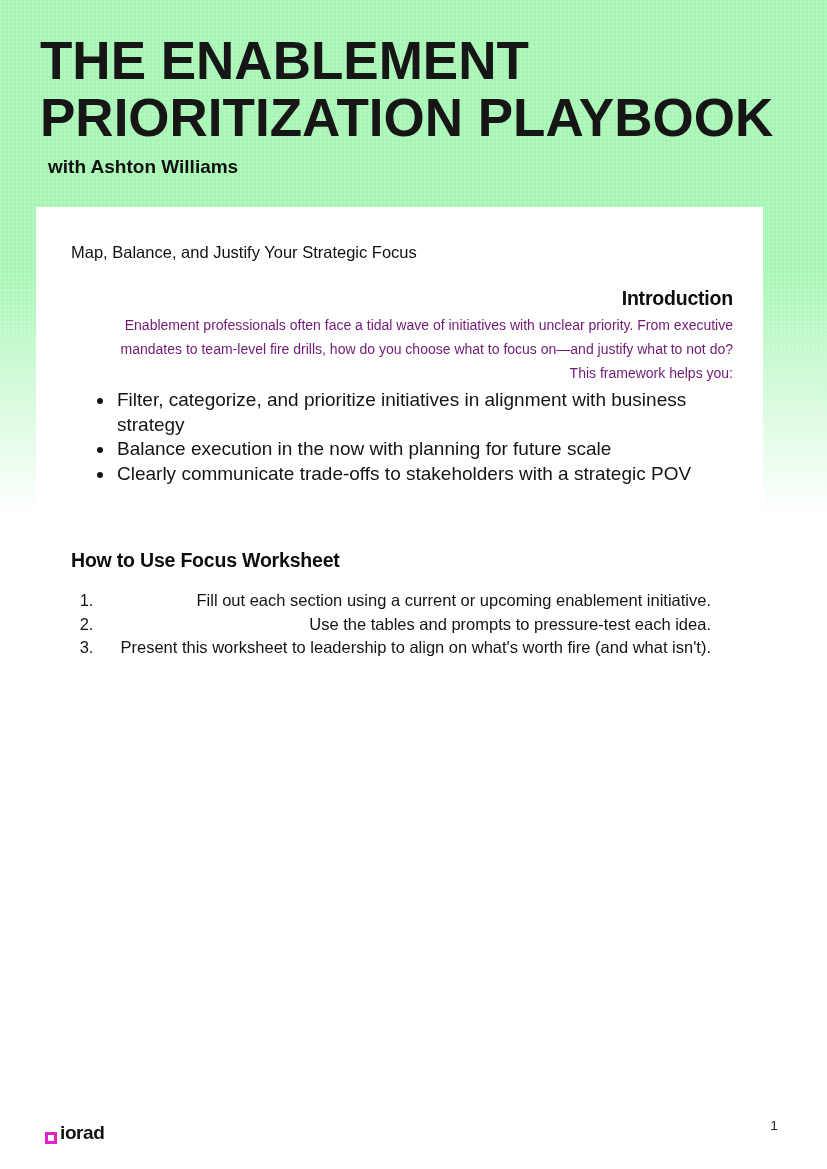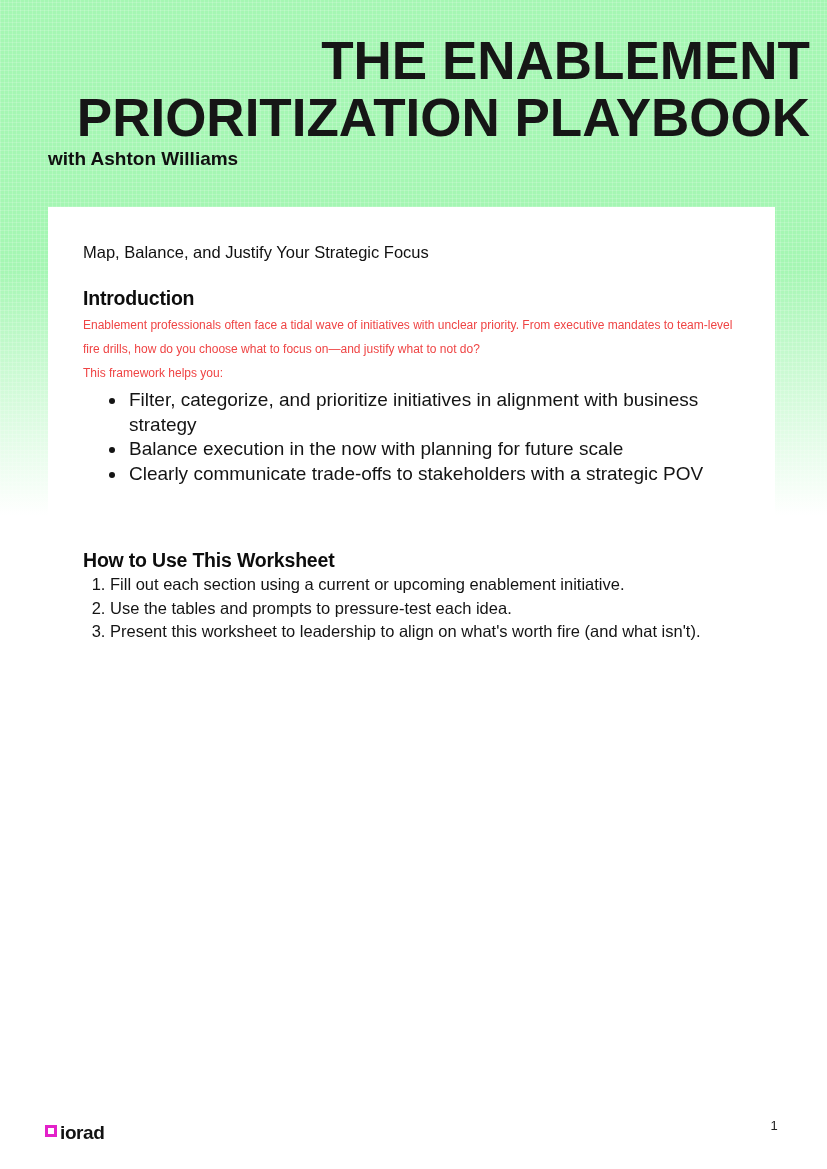--- a/index.html
+++ b/index.html
@@ -48,88 +48,90 @@
     width: 770px;
   }
   .doc-title {
     font-size: 53px;
     line-height: 57px;
     font-weight: 700;
     letter-spacing: 0px;
     color: #161616;
     text-transform: uppercase;
   }
-  .doc-title .title-line { display: block; text-align: right; }
+  .doc-title .title-line { display: block; }
   .byline {
-    margin-top: 2px;
+    margin-top: 10px;
     margin-left: 8px;
     font-size: 19px;
     font-weight: 700;
     color: #101010;
   }
   .content-card {
     position: absolute;
-    left: 48px;
+    left: 36px;
     top: 207px;
     width: 727px;
     height: 840px;
     background: #ffffff;
     padding: 33px 30px 0 35px;
   }
   .tagline {
     font-size: 16.5px;
     line-height: 24px;
     color: #111111;
   }
   .section-heading {
     font-size: 19.5px;
     line-height: 26px;
     font-weight: 700;
     letter-spacing: -0.2px;
     color: #0d0d0d;
   }
-  .intro-heading { margin-top: 21px; }
+  .intro-heading { margin-top: 21px; text-align: right; }
   .body-text {
-    font-size: 12px;
+    font-size: 14px;
     line-height: 24px;
-    color: #ef4444;
+    color: #701a75;
     max-width: 663px;
+    text-align: right;
   }
   .intro-paragraph { margin-top: 2px; }
   .list-intro { }
   ul.bullet-list {
     list-style: disc outside;
     margin-top: 3px;
     padding-left: 44px;
     max-width: 660px;
   }
   ul.bullet-list li {
     font-size: 19px;
     line-height: 24.5px;
     padding-left: 2px;
     color: #141414;
   }
   .howto-heading { margin-top: 61px; }
   ol.steps-list {
     list-style: decimal outside;
-    margin-top: 0;
+    margin-top: 16px;
     padding-left: 27px;
     max-width: 640px;
+    text-align: right;
   }
   ol.steps-list li {
     font-size: 16.5px;
     line-height: 23.5px;
     color: #141414;
   }
   .footer-logo {
     position: absolute;
     left: 45px;
     top: 1122px;
     display: flex;
-    align-items: flex-start;
+    align-items: flex-end;
     gap: 3px;
   }
   .logo-square {
     display: inline-block;
     width: 12px;
     height: 12px;
     border: 3px solid var(--logo-magenta);
     background: #ffffff;
     margin-top: 3px;
   }
@@ -171,21 +173,21 @@
     <h2 class="section-heading intro-heading">Introduction</h2>
     <p class="body-text intro-paragraph">Enablement professionals often face a tidal wave of initiatives with unclear priority. From executive mandates to team-level fire drills, how do you choose what to focus on—and justify what to not do?</p>
 
     <p class="body-text list-intro">This framework helps you:</p>
     <ul class="bullet-list">
       <li>Filter, categorize, and prioritize initiatives in alignment with business strategy</li>
       <li>Balance execution in the now with planning for future scale</li>
       <li>Clearly communicate trade-offs to stakeholders with a strategic POV</li>
     </ul>
 
-    <h2 class="section-heading howto-heading">How to Use This Worksheet</h2>
+    <h2 class="section-heading howto-heading">How to Use Focus Worksheet</h2>
     <ol class="steps-list">
       <li>Fill out each section using a current or upcoming enablement initiative.</li>
       <li>Use the tables and prompts to pressure-test each idea.</li>
       <li>Present this worksheet to leadership to align on what's worth fire (and what isn't).</li>
     </ol>
 
   </main>
 
   <div class="footer-logo">
     <span class="logo-square"></span>

